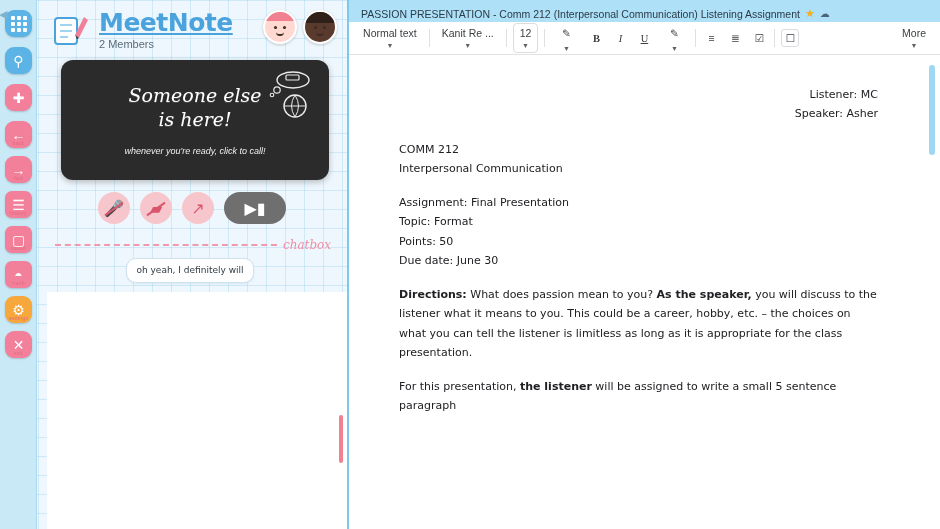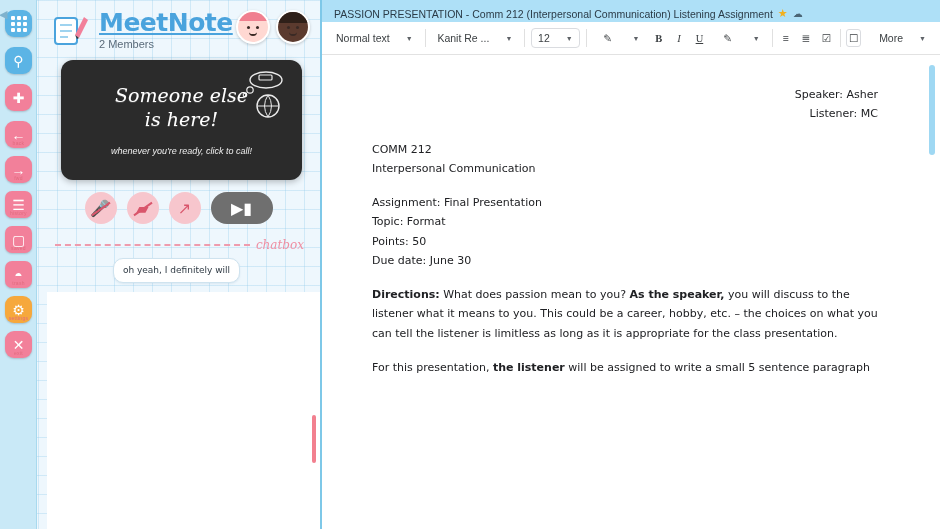--- a/index.html
+++ b/index.html
@@ -146,22 +146,22 @@
   .cloudic{ color:#4a6575; font-size:10px;}
   .docs-menu{
     display:flex; gap:13px; font-size:10px; color:#33414c; padding:4px 2px 6px 4px;
   }
   .toolbar{
     display:flex; align-items:center; gap:6px;
     height:33px; padding:0 8px; border-bottom:1px solid #e2e2e2; background:#fff;
     font-size:10.5px; color:#3c4043;
   }
   .tb-item{
-    display:flex; align-items:center; gap:16px;
-    padding:3px 6px; border-radius:4px; white-space:nowrap;
+    display:flex; align-items:center; gap:3px;
+    padding:3px 6px; border-radius:4px; white-space:nowrap;flex-direction:column;
   }
   .tb-item.box{ border:1px solid #dadce0; }
   .tb-sep{ width:1px; height:18px; background:#e0e0e0; }
   .caret{ font-size:7px; color:#5f6368; }
   .tb-ic{ width:18px;height:18px;display:flex;align-items:center;justify-content:center;border-radius:3px;}
   .bold{ font-weight:700; font-family:"Liberation Serif", serif;}
   .ital{ font-style:italic; font-family:"Liberation Serif", serif;}
   .und{ text-decoration:underline; font-family:"Liberation Serif", serif;}
 
   .page-area{ position:relative; height:calc(529px - 33px - 52px); background:#fff; overflow:hidden;}
@@ -365,22 +365,22 @@
         <span>More</span>
         <span class="caret">▼</span>
       </div>
     </div>
 
     <div class="page-area">
       <div class="scrollbar"></div>
       <div class="page">
 
         <div class="blk ralign">
+          <p>Listener: MC</p>
           <p>Speaker: Asher</p>
-          <p>Listener: MC</p>
         </div>
 
         <div class="blk" style="margin-top:16px;">
           <p>COMM 212</p>
           <p>Interpersonal Communication</p>
         </div>
 
         <div class="blk">
           <p>Assignment: Final Presentation</p>
           <p>Topic: Format</p>

